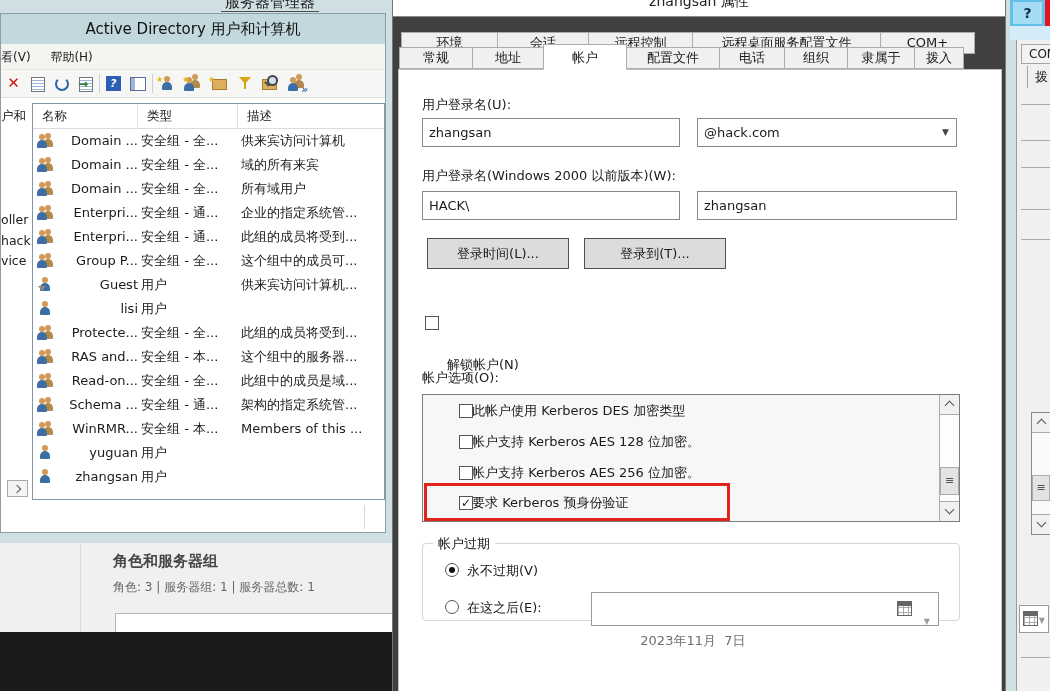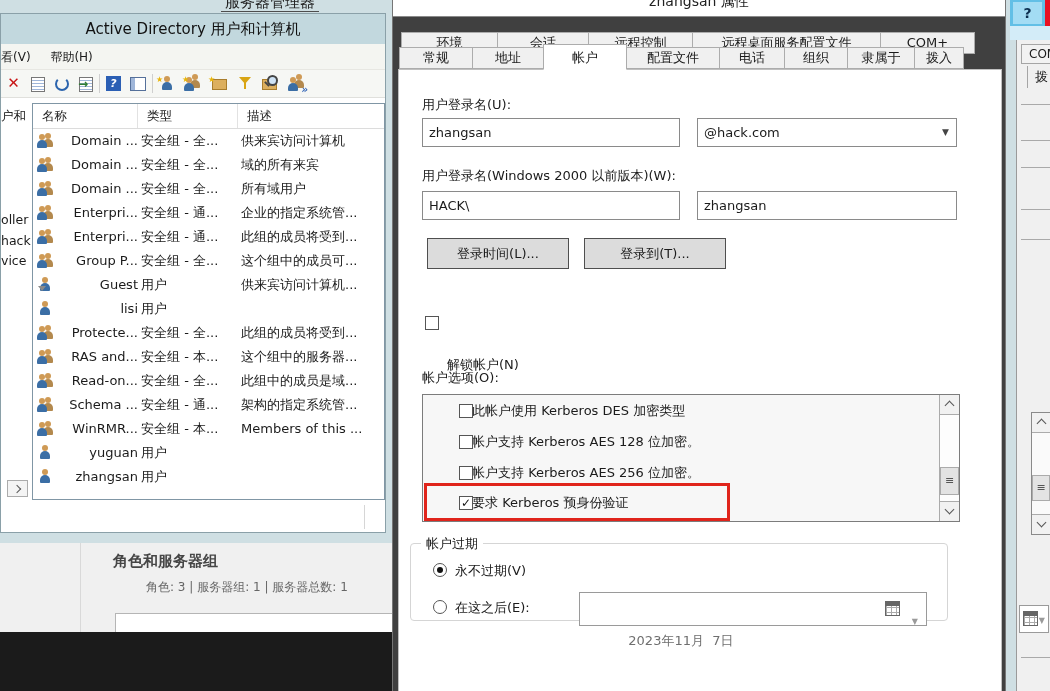--- a/index.html
+++ b/index.html
@@ -7,21 +7,21 @@
        font-family:"DejaVu Sans","Liberation Sans",sans-serif;color:#1b1b1b;}
   .abs{position:absolute;}
   .screen{position:absolute;left:0;top:0;width:1050px;height:691px;}
 
   
   .sm-title-frag{left:150px;top:0;width:240px;height:12px;overflow:hidden;text-align:center;}
   .sm-title-frag span{position:relative;top:-8px;font-size:15px;color:#222;border-bottom:2px solid #4d4d4d;padding:0 4px;}
   .sm-bottom{left:0;top:543px;width:392px;height:89px;background:#f0f0f0;}
   .sm-divider{left:80px;top:0;width:1px;height:89px;background:#d9d9d9;}
   .sm-heading{left:113px;top:9px;font-size:15px;font-weight:bold;color:#464646;}
-  .sm-summary{left:113px;top:36px;font-size:12px;color:#666;margin-left:33px;}
+  .sm-summary{left:113px;top:36px;font-size:12px;color:#666;}
   .sm-tile{left:115px;top:70px;width:277px;height:19px;background:#fff;border:1px solid #b5b5b5;border-bottom:none;}
   .black-area{left:0;top:632px;width:392px;height:59px;background:#1b1b1b;}
 
   
   .aduc{left:0;top:13px;width:386px;height:520px;background:#fff;border:1px solid #8aa0a8;box-sizing:border-box;}
   .aduc-titlebar{left:0;top:0;width:384px;height:30px;background:#c2d8de;text-align:center;line-height:30px;font-size:15px;color:#111;}
   .aduc-menubar{left:0;top:30px;width:384px;height:26px;background:#f4f5f1;font-size:12px;line-height:26px;border-bottom:1px solid #e7e7e2;box-sizing:border-box;}
   .menu-item{display:inline-block;padding:0 8px;}
   .menu-item.first{margin-left:-8px;}
   .aduc-toolbar{left:0;top:56px;width:384px;height:28px;background:#f6f7f4;border-bottom:1px solid #e0e0dc;box-sizing:border-box;}
@@ -81,21 +81,21 @@
   .listbox{left:23px;top:324px;width:538px;height:128px;border:1px solid #7c7c7c;background:#f7f7f7;box-sizing:border-box;}
   .opt{position:absolute;left:12px;height:22px;font-size:13px;line-height:16px;white-space:nowrap;}
   .opt .chk{left:0;top:1px;} .opt span{margin-left:24px;}
   .sbar{position:absolute;right:0;top:0;width:19px;height:126px;border-left:1px solid #ababab;background:#fdfdfd;}
   .sbtn{position:absolute;left:0;width:19px;height:19px;background:#f1f1f1;border-bottom:1px solid #ababab;}
   .sbtn.down{bottom:0;top:auto;border-bottom:none;border-top:1px solid #ababab;}
   .chev{position:absolute;left:6px;width:6px;height:6px;border-left:1.6px solid #555;border-bottom:1.6px solid #555;}
   .chev.up{top:7px;transform:rotate(135deg);} .chev.dn{top:4px;transform:rotate(-45deg);}
   .sthumb{position:absolute;left:0;top:72px;width:19px;height:28px;background:#e3e3e3;border:1px solid #ababab;box-sizing:border-box;text-align:center;line-height:26px;font-size:11px;color:#555;}
   .red-box{left:25px;top:413px;width:306px;height:38px;border:3px solid #e0241b;box-sizing:border-box;z-index:9;}
-  .groupbox{left:11px;top:473px;width:538px;height:78px;border:1px solid #d5d5d5;border-radius:4px;box-sizing:border-box;}
+  .groupbox{left:23px;top:473px;width:538px;height:78px;border:1px solid #d5d5d5;border-radius:4px;box-sizing:border-box;}
   .gb-legend{position:absolute;left:10px;top:-9px;background:#fff;padding:0 5px;font-size:13px;}
   .datefield{position:absolute;left:168px;top:48px;width:348px;height:34px;border:1px solid #9a9a9a;background:#fff;box-sizing:border-box;font-size:13px;line-height:32px;color:#6f6f6f;padding-left:7px;white-space:pre;}
   .dp-icon{position:absolute;right:26px;top:8px;width:15px;height:15px;border:1px solid #666;background:
      linear-gradient(#666 0 4px, transparent 4px),
      repeating-linear-gradient(90deg,#aaa 0 1px,transparent 1px 5px),
      repeating-linear-gradient(#aaa 0 1px,transparent 1px 5px);box-sizing:border-box;}
   .dp-arrow{position:absolute;right:8px;top:13px;font-size:8px;color:#9a9a9a;}
 
   
   .bd-titlebar{left:1010px;top:0;width:40px;height:26px;background:#62bfe6;}

